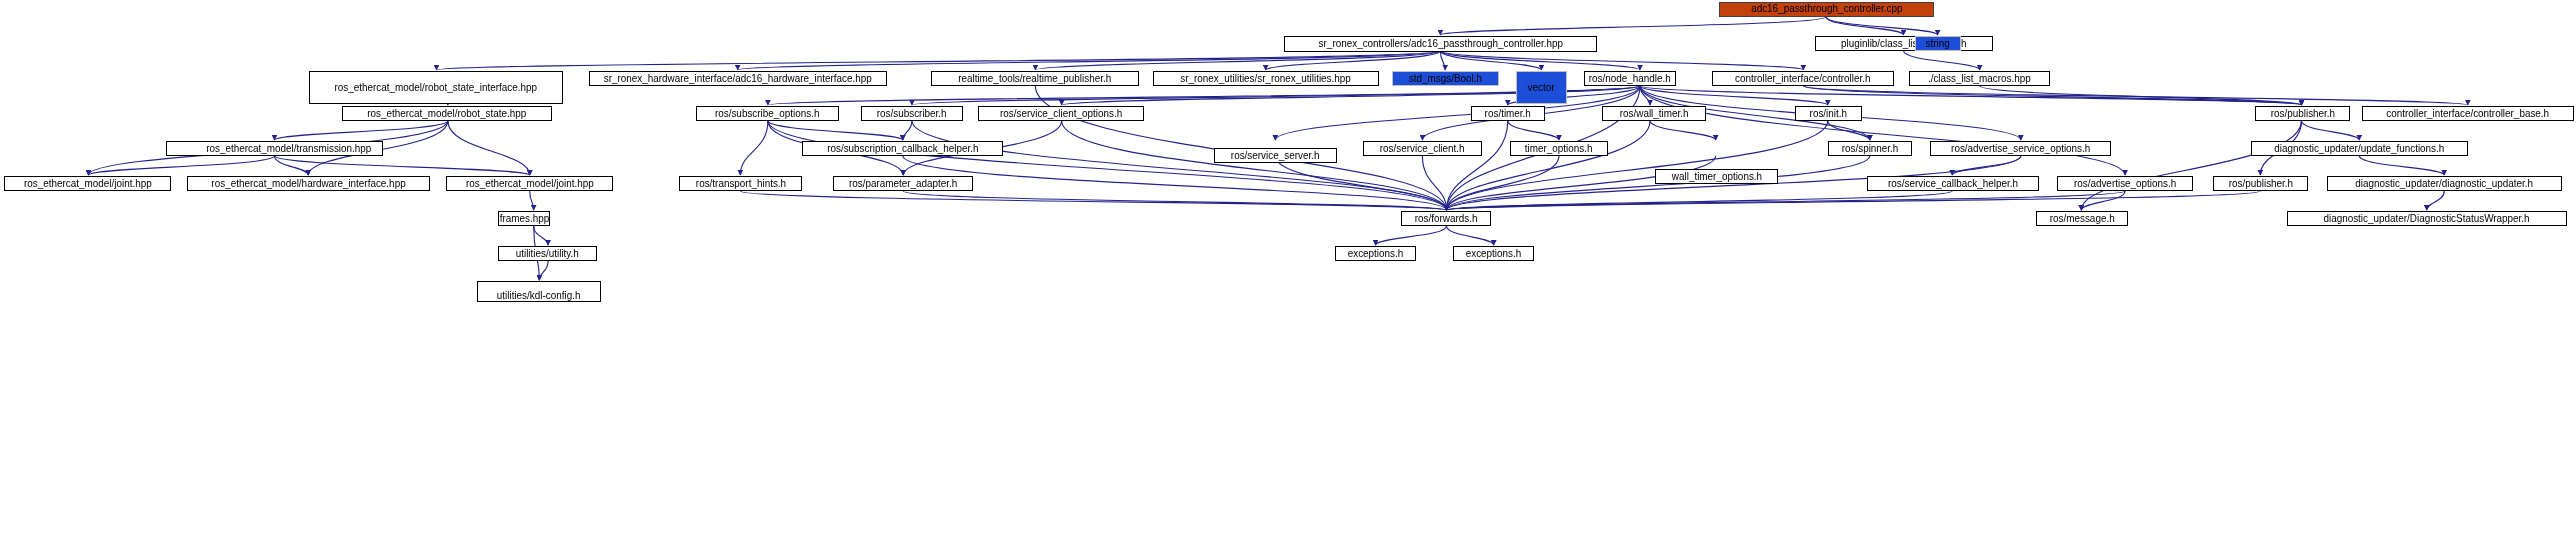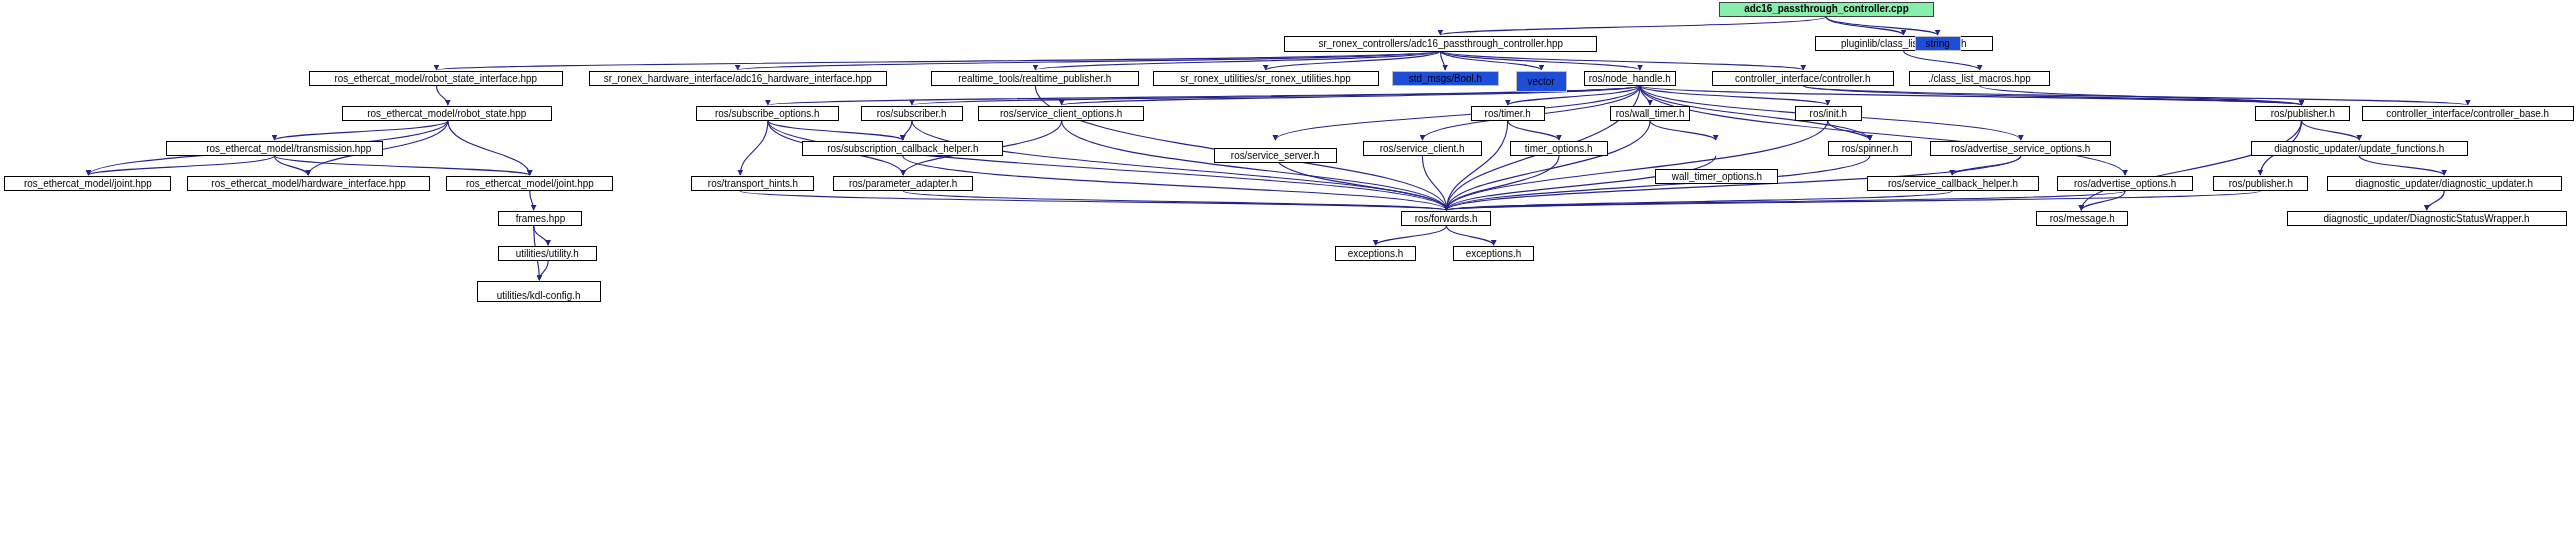--- a/index.html
+++ b/index.html
@@ -2,21 +2,21 @@
 <html style="font-size:14px"><head>
 <meta charset="utf-8">
 <style>
   html,body{margin:0;padding:0;background:#ffffff;}
   body{font-family:"Liberation Sans", sans-serif;}
   #canvas{position:relative;width:2576px;height:556px;background:#ffffff;overflow:hidden;}
   #edges{position:absolute;left:0;top:0;width:2576px;height:556px;}
   .node{position:absolute;box-sizing:border-box;display:flex;align-items:center;justify-content:center;
         background:#ffffff;border:0.9px solid #000000;white-space:nowrap;font-size:10px;color:#000000;
         line-height:1;letter-spacing:0px;}
-  .node.root{background:#86efac;border:0.9px solid #404040;font-weight:bold;}
+  .node.root{background:#c2410c;border:0.9px solid #404040;}
   .node.sys{border:0.9px solid #c0c0c0;background:#1d4ed8;}
   .node .lbl{display:block;padding:0 4.4px;transform:scaleX(0.99);}
 </style>
 </head>
 <body>
 
 <div id="canvas">
   <svg id="edges" viewBox="0 0 2941 635" width="2576" height="556">
       <defs>
         <marker id="ah" viewBox="0 0 10 10" refX="9" refY="5" markerWidth="5" markerHeight="5" orient="auto-start-reverse">
@@ -105,36 +105,36 @@
     </div>
     <div class="node" style="left: 1284px; top: 36px; width: 313px; height: 16px;">
       <span class="lbl">sr_ronex_controllers/adc16_passthrough_controller.hpp</span>
     </div>
     <div class="node" style="left: 1815px; top: 36px; width: 178px; height: 15px;">
       <span class="lbl">pluginlib/class_list_macros.h</span>
     </div>
     <div class="node sys" style="left: 1915px; top: 36px; width: 46px; height: 15px;">
       <span class="lbl">string</span>
     </div>
-    <div class="node" style="left: 309px; top: 71px; width: 254px; height: 15px;">
+    <div class="node" style="left: 309px; top: 71px; width: 254px; height: 33px;">
       <span class="lbl">ros_ethercat_model/robot_state_interface.hpp</span>
     </div>
     <div class="node" style="left: 589px; top: 71px; width: 298px; height: 15px;">
       <span class="lbl">sr_ronex_hardware_interface/adc16_hardware_interface.hpp</span>
     </div>
     <div class="node" style="left: 931px; top: 71px; width: 208px; height: 15px;">
       <span class="lbl">realtime_tools/realtime_publisher.h</span>
     </div>
     <div class="node" style="left: 1153px; top: 71px; width: 226px; height: 15px;">
       <span class="lbl">sr_ronex_utilities/sr_ronex_utilities.hpp</span>
     </div>
     <div class="node sys" style="left: 1392px; top: 71px; width: 107px; height: 15px;">
       <span class="lbl">std_msgs/Bool.h</span>
     </div>
-    <div class="node sys" style="left: 1516px; top: 71px; width: 51px; height: 21px;">
+    <div class="node sys" style="left: 1516px; top: 71px; width: 51px; height: 33px;">
       <span class="lbl">vector</span>
     </div>
     <div class="node" style="left: 1584px; top: 71px; width: 92px; height: 15px;">
       <span class="lbl">ros/node_handle.h</span>
     </div>
     <div class="node" style="left: 1712px; top: 71px; width: 182px; height: 15px;">
       <span class="lbl">controller_interface/controller.h</span>
     </div>
     <div class="node" style="left: 1909px; top: 71px; width: 141px; height: 15px;">
       <span class="lbl">./class_list_macros.hpp</span>
@@ -147,21 +147,21 @@
     </div>
     <div class="node" style="left: 861px; top: 106px; width: 102px; height: 15px;">
       <span class="lbl">ros/subscriber.h</span>
     </div>
     <div class="node" style="left: 978px; top: 106px; width: 166px; height: 15px;">
       <span class="lbl">ros/service_client_options.h</span>
     </div>
     <div class="node" style="left: 1471px; top: 106px; width: 74px; height: 15px;">
       <span class="lbl">ros/timer.h</span>
     </div>
-    <div class="node" style="left: 1602px; top: 106px; width: 80px; height: 15px; margin-left: 8px;">
+    <div class="node" style="left: 1602px; top: 106px; width: 104px; height: 15px;">
       <span class="lbl">ros/wall_timer.h</span>
     </div>
     <div class="node" style="left: 1795px; top: 106px; width: 67px; height: 15px;">
       <span class="lbl">ros/init.h</span>
     </div>
     <div class="node" style="left: 2255px; top: 106px; width: 95px; height: 15px;">
       <span class="lbl">ros/publisher.h</span>
     </div>
     <div class="node" style="left: 2362px; top: 106px; width: 212px; height: 15px;">
       <span class="lbl">controller_interface/controller_base.h</span>
@@ -195,39 +195,39 @@
     </div>
     <div class="node" style="left: 4.4px; top: 176px; width: 167px; height: 15px;">
       <span class="lbl">ros_ethercat_model/joint.hpp</span>
     </div>
     <div class="node" style="left: 187px; top: 176px; width: 243px; height: 15px;">
       <span class="lbl">ros_ethercat_model/hardware_interface.hpp</span>
     </div>
     <div class="node" style="left: 446px; top: 176px; width: 167px; height: 15px;">
       <span class="lbl">ros_ethercat_model/joint.hpp</span>
     </div>
-    <div class="node" style="left: 679px; top: 176px; width: 123px; height: 15px; margin-left: 12px;">
+    <div class="node" style="left: 679px; top: 176px; width: 123px; height: 15px;">
       <span class="lbl">ros/transport_hints.h</span>
     </div>
     <div class="node" style="left: 833px; top: 176px; width: 140px; height: 15px;">
       <span class="lbl">ros/parameter_adapter.h</span>
     </div>
     <div class="node" style="left: 1867px; top: 176px; width: 172px; height: 15px;">
       <span class="lbl">ros/service_callback_helper.h</span>
     </div>
     <div class="node" style="left: 2057px; top: 176px; width: 136px; height: 15px;">
       <span class="lbl">ros/advertise_options.h</span>
     </div>
     <div class="node" style="left: 2213px; top: 176px; width: 95px; height: 15px;">
       <span class="lbl">ros/publisher.h</span>
     </div>
     <div class="node" style="left: 2327px; top: 176px; width: 235px; height: 15px;">
       <span class="lbl">diagnostic_updater/diagnostic_updater.h</span>
     </div>
-    <div class="node" style="left: 498px; top: 211px; width: 84px; height: 15px;">
+    <div class="node" style="left: 498px; top: 211px; width: 52px; height: 15px;">
       <span class="lbl">frames.hpp</span>
     </div>
     <div class="node" style="left: 1401px; top: 211px; width: 90px; height: 15px;">
       <span class="lbl">ros/forwards.h</span>
     </div>
     <div class="node" style="left: 2036px; top: 211px; width: 92px; height: 15px;">
       <span class="lbl">ros/message.h</span>
     </div>
     <div class="node" style="left: 2287px; top: 211px; width: 280px; height: 15px;">
       <span class="lbl">diagnostic_updater/DiagnosticStatusWrapper.h</span>

